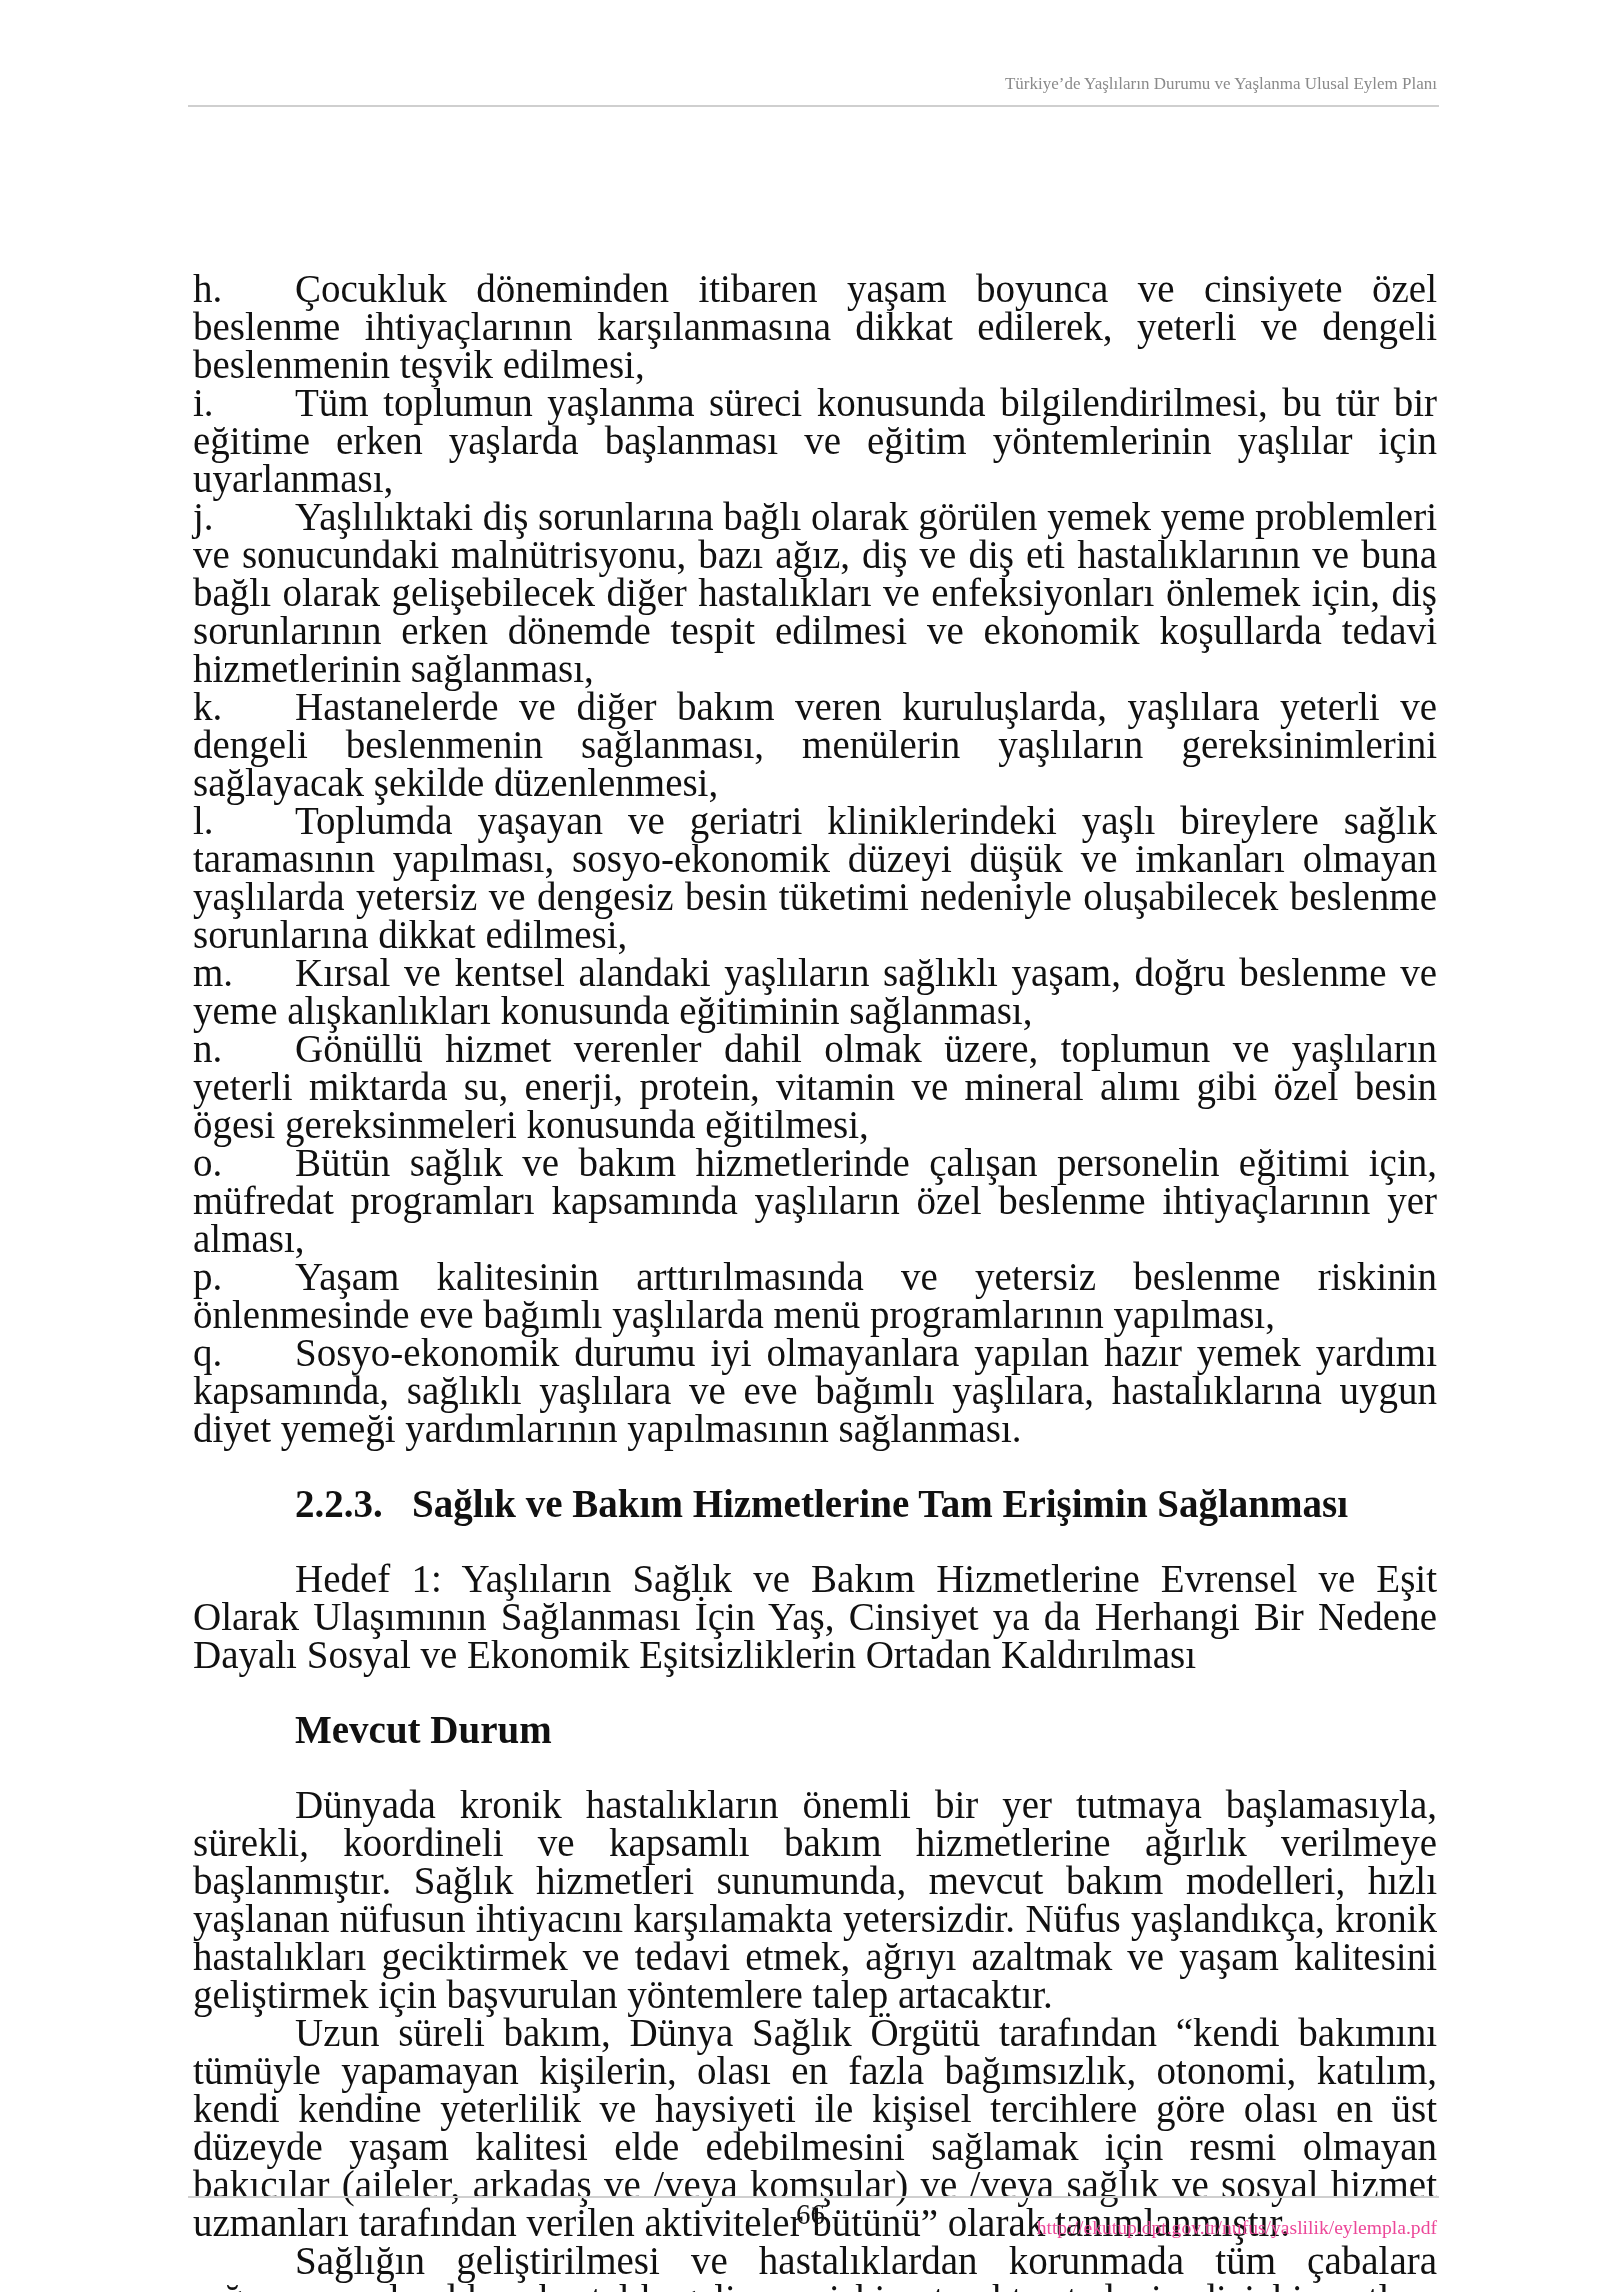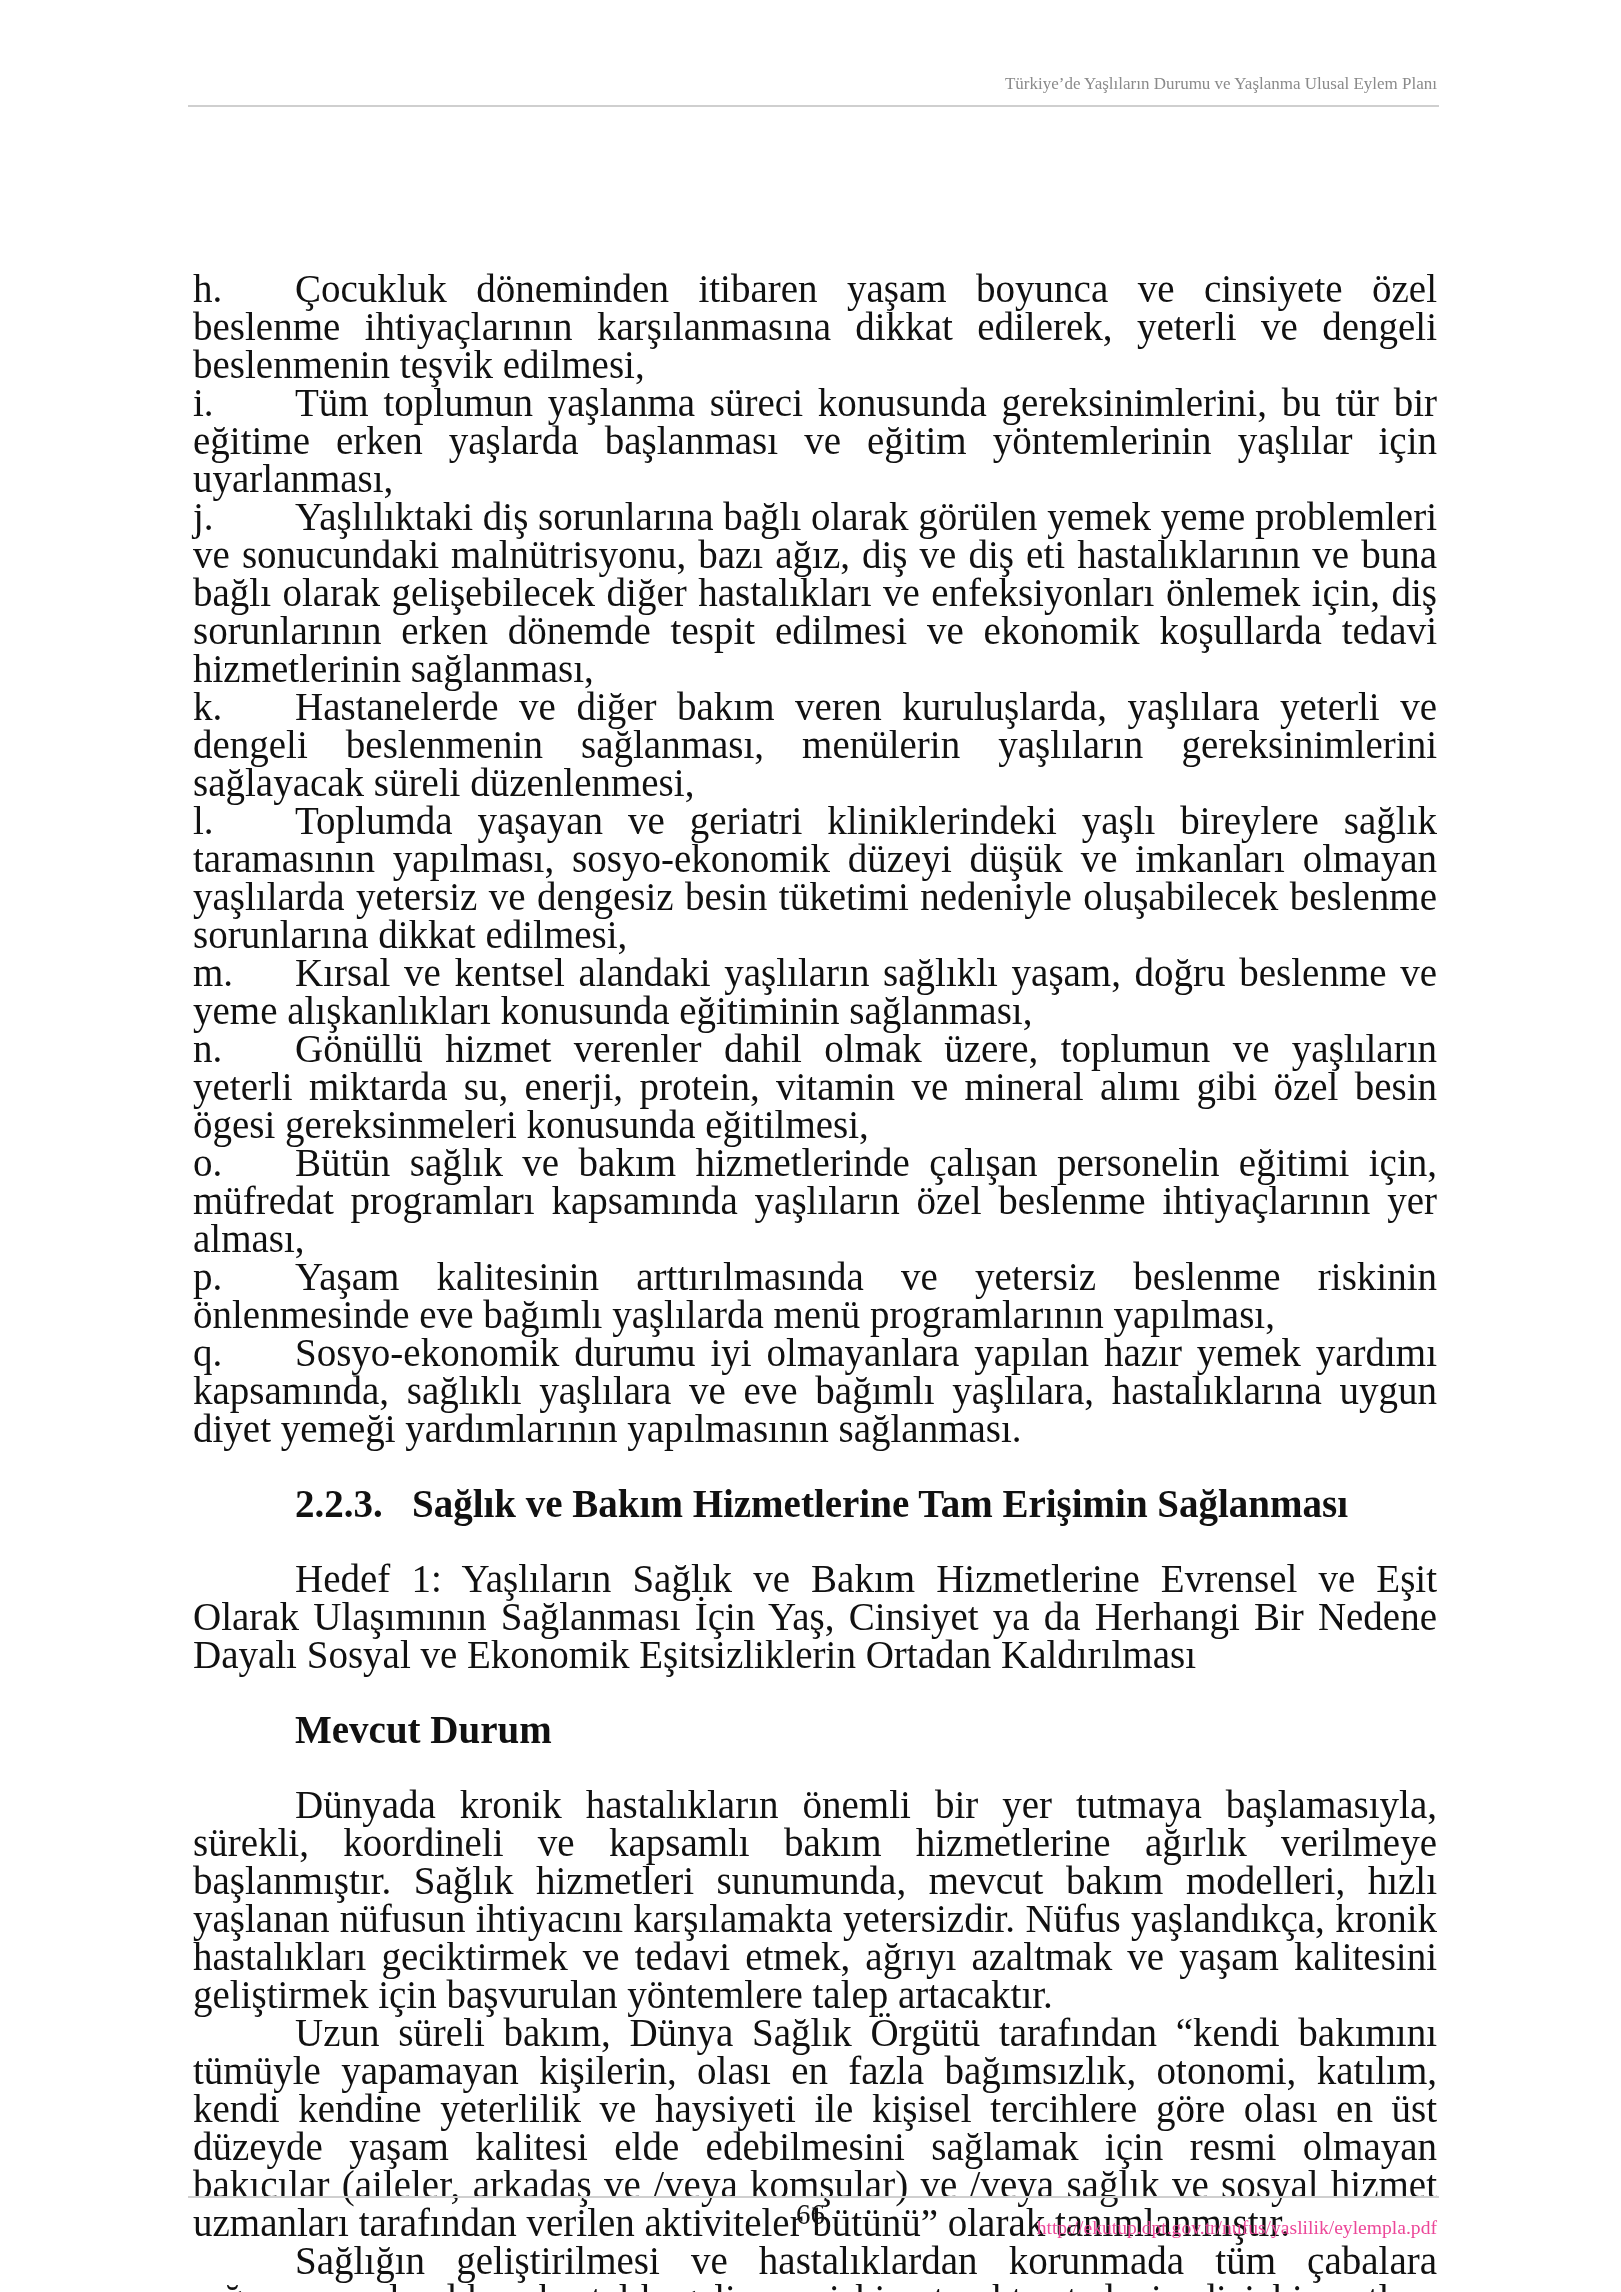--- a/index.html
+++ b/index.html
@@ -22,23 +22,23 @@
   .gap-b { height: 37px; }
 </style>
 </head>
 <body>
 
 <div class="running-header">Türkiye’de Yaşlıların Durumu ve Yaşlanma Ulusal Eylem Planı</div>
 <div class="rule top"></div>
 
 <div class="body">
   <p class="p item"><span class="lbl lbl-wrap">h.</span><span>Çocukluk döneminden itibaren yaşam boyunca ve cinsiyete özel beslenme ihtiyaçlarının karşılanmasına dikkat edilerek, yeterli ve dengeli beslenmenin teşvik edilmesi,</span></p>
-  <p class="p item"><span class="lbl lbl-wrap">i.</span><span>Tüm toplumun yaşlanma süreci konusunda gereksinimlerini, bu tür bir eğitime erken yaşlarda başlanması ve eğitim yöntemlerinin yaşlılar için uyarlanması,</span></p>
+  <p class="p item"><span class="lbl lbl-wrap">i.</span><span>Tüm toplumun yaşlanma süreci konusunda bilgilendirilmesi, bu tür bir eğitime erken yaşlarda başlanması ve eğitim yöntemlerinin yaşlılar için uyarlanması,</span></p>
   <p class="p item"><span class="lbl lbl-wrap">j.</span><span>Yaşlılıktaki diş sorunlarına bağlı olarak görülen yemek yeme problemleri ve sonucundaki malnütrisyonu, bazı ağız, diş ve diş eti hastalıklarının ve buna bağlı olarak gelişebilecek diğer hastalıkları ve enfeksiyonları önlemek için, diş sorunlarının erken dönemde tespit edilmesi ve ekonomik koşullarda tedavi hizmetlerinin sağlanması,</span></p>
-  <p class="p item"><span class="lbl lbl-wrap">k.</span><span>Hastanelerde ve diğer bakım veren kuruluşlarda, yaşlılara yeterli ve dengeli beslenmenin sağlanması, menülerin yaşlıların gereksinimlerini sağlayacak süreli düzenlenmesi,</span></p>
+  <p class="p item"><span class="lbl lbl-wrap">k.</span><span>Hastanelerde ve diğer bakım veren kuruluşlarda, yaşlılara yeterli ve dengeli beslenmenin sağlanması, menülerin yaşlıların gereksinimlerini sağlayacak şekilde düzenlenmesi,</span></p>
   <p class="p item"><span class="lbl lbl-wrap">l.</span><span>Toplumda yaşayan ve geriatri kliniklerindeki yaşlı bireylere sağlık taramasının yapılması, sosyo-ekonomik düzeyi düşük ve imkanları olmayan yaşlılarda yetersiz ve dengesiz besin tüketimi nedeniyle oluşabilecek beslenme sorunlarına dikkat edilmesi,</span></p>
   <p class="p item"><span class="lbl lbl-wrap">m.</span><span>Kırsal ve kentsel alandaki yaşlıların sağlıklı yaşam, doğru beslenme ve yeme alışkanlıkları konusunda eğitiminin sağlanması,</span></p>
   <p class="p item"><span class="lbl lbl-wrap">n.</span><span>Gönüllü hizmet verenler dahil olmak üzere, toplumun ve yaşlıların yeterli miktarda su, enerji, protein, vitamin ve mineral alımı gibi özel besin ögesi gereksinmeleri konusunda eğitilmesi,</span></p>
   <p class="p item"><span class="lbl lbl-wrap">o.</span><span>Bütün sağlık ve bakım hizmetlerinde çalışan personelin eğitimi için, müfredat programları kapsamında yaşlıların özel beslenme ihtiyaçlarının yer alması,</span></p>
   <p class="p item"><span class="lbl lbl-wrap">p.</span><span>Yaşam kalitesinin arttırılmasında ve yetersiz beslenme riskinin önlenmesinde eve bağımlı yaşlılarda menü programlarının yapılması,</span></p>
   <p class="p item"><span class="lbl lbl-wrap">q.</span><span>Sosyo-ekonomik durumu iyi olmayanlara yapılan hazır yemek yardımı kapsamında, sağlıklı yaşlılara ve eve bağımlı yaşlılara, hastalıklarına uygun diyet yemeği yardımlarının yapılmasının sağlanması.</span></p>
 
   <div class="gap-a"></div>
   <p class="h3"><span>2.2.3.</span>&nbsp;&nbsp;&nbsp;<span>Sağlık ve Bakım Hizmetlerine Tam Erişimin Sağlanması</span></p>
 

